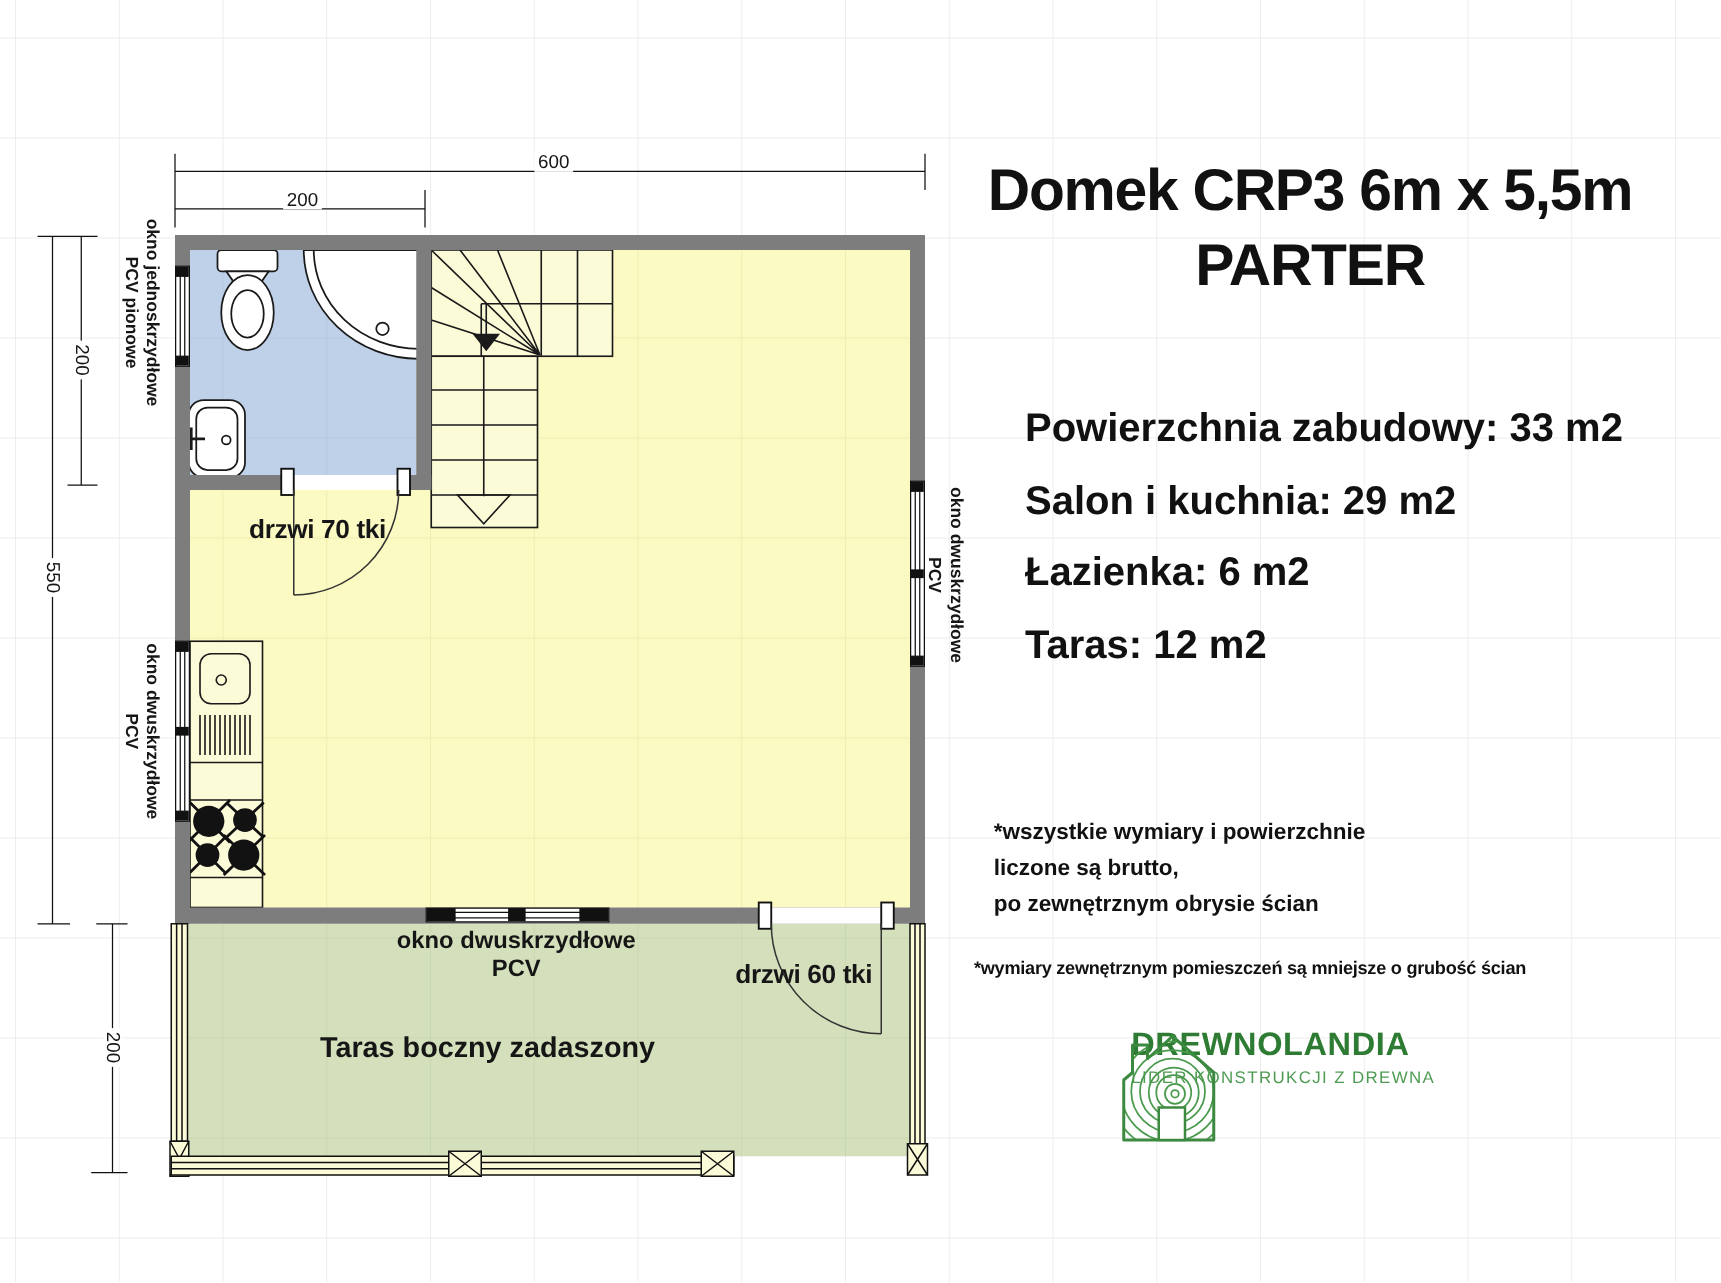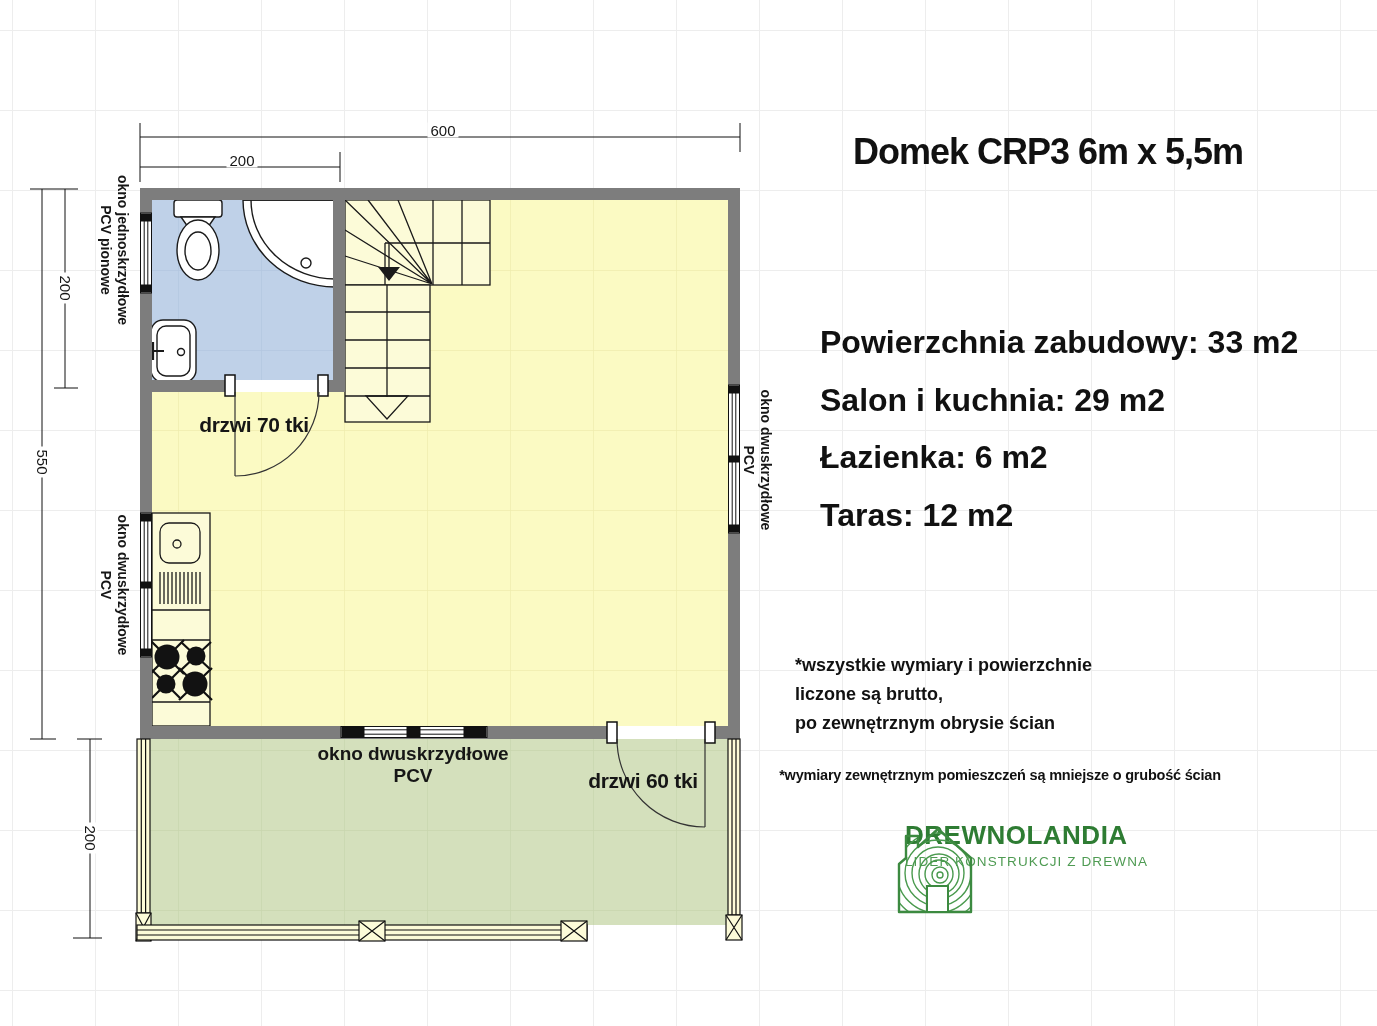--- a/index.html
+++ b/index.html
@@ -14,21 +14,21 @@
   }
   svg{position:absolute;left:0;top:0;}
   .lbl{position:absolute;transform:translate(-50%,-50%);white-space:pre-line;
        text-align:center;font-weight:bold;color:#161616;line-height:1.18;}
   .rot{transform:translate(-50%,-50%) rotate(90deg);}
   .dim{font-weight:normal;font-size:15px;background:#fff;padding:0 3px;line-height:1;}
   .win{font-size:14px;}
   .door{font-size:21px;letter-spacing:-0.3px;}
   .taras{font-size:23px;}
   .title{position:absolute;left:756px;top:122px;width:584px;text-align:center;
-         font-weight:bold;font-size:36px;line-height:60px;letter-spacing:-1px;}
+         font-weight:bold;font-size:47px;line-height:60px;letter-spacing:-1px;}
   .stat{position:absolute;left:820px;font-weight:bold;font-size:32px;}
   .note-main{position:absolute;left:795px;top:651px;width:486px;
              font-weight:bold;font-size:18px;line-height:29px;white-space:pre-line;}
   .note-small{position:absolute;left:778px;top:767px;width:444px;text-align:center;
               font-weight:bold;font-size:14.5px;letter-spacing:-0.2px;}
   .logo{position:absolute;left:893px;top:820px;display:flex;align-items:center;}
   .logo-text{margin-left:12px;}
   .logo-name{font-weight:bold;font-size:26px;letter-spacing:0.5px;color:#2e7c33;}
   .logo-tagline{font-size:13.5px;letter-spacing:1.1px;color:#4f9b53;margin-top:3px;}
 </style>
@@ -200,23 +200,25 @@
   <div class="lbl win rot" style="left:114px;top:250px;">okno jednoskrzydłowe
 PCV pionowe</div>
   <div class="lbl win rot" style="left:114px;top:585px;">okno dwuskrzydłowe
 PCV</div>
   <div class="lbl win rot" style="left:757px;top:460px;">okno dwuskrzydłowe
 PCV</div>
   <div class="lbl win" style="left:413px;top:765px;font-size:19px;">okno dwuskrzydłowe
 PCV</div>
   <div class="lbl door" style="left:254px;top:425px;">drzwi 70 tki</div>
   <div class="lbl door" style="left:643px;top:781px;">drzwi 60 tki</div>
+  <div class="lbl taras" style="left:390px;top:838px;">Taras boczny zadaszony</div>
 
   <div class="title">
     <div>Domek CRP3 6m x 5,5m</div>
+    <div>PARTER</div>
   </div>
 
   <div class="stat" style="top:324px;">Powierzchnia zabudowy: 33 m2</div>
   <div class="stat" style="top:382px;">Salon i kuchnia: 29 m2</div>
   <div class="stat" style="top:439px;">Łazienka: 6 m2</div>
   <div class="stat" style="top:497px;">Taras: 12 m2</div>
 
   <div class="note-main">*wszystkie wymiary i powierzchnie
 liczone są brutto,
 po zewnętrznym obrysie ścian</div>

